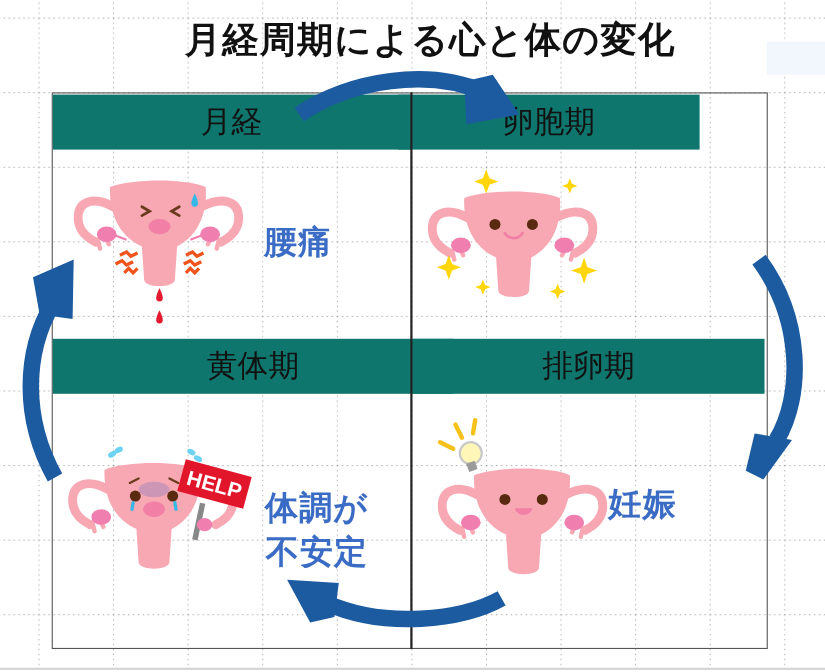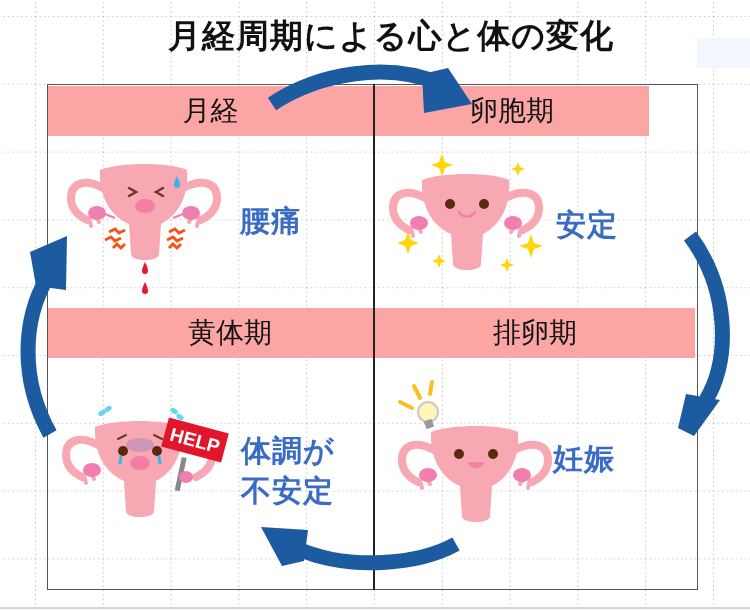--- a/index.html
+++ b/index.html
@@ -2,21 +2,21 @@
 <html><head>
 <meta charset="utf-8">
 <style>
   html,body{margin:0;padding:0;}
   body{width:750px;height:611px;position:relative;overflow:hidden;background:#fff;font-family:"DejaVu Sans","Liberation Sans",sans-serif;}
   .grid{position:absolute;left:0;top:0;width:750px;height:611px;pointer-events:none;}
   .title{position:absolute;left:0;top:14px;width:750px;text-align:center;font-size:33px;font-weight:bold;color:#111;letter-spacing:1px;margin-left:16px;}
   .ghost{position:absolute;left:697px;top:38px;width:53px;height:30px;background:#f2f7fd;}
   .frame{position:absolute;left:47px;top:84px;width:651px;height:506px;border:1.5px solid #555;box-sizing:border-box;}
   .divider{position:absolute;left:373px;top:84px;width:1.5px;height:506px;background:#222;}
-  .band{position:absolute;height:50px;background:#fca5a5;display:flex;align-items:center;justify-content:center;font-size:28px;color:#111;text-align:right;}
+  .band{position:absolute;height:50px;background:#0f766e;display:flex;align-items:center;justify-content:center;font-size:28px;color:#111;text-align:right;}
   .desc{position:absolute;font-size:30px;font-weight:bold;color:#3b6cc5;line-height:40px;letter-spacing:1px;}
   .desc span{display:block;white-space:nowrap;}
   .char{position:absolute;}
   .arrows{position:absolute;left:0;top:0;width:750px;height:611px;}
   .bottomline{position:absolute;left:0;top:607px;width:750px;height:2px;background:#d4d4d4;}
 </style>
 </head>
 <body>
 
 <svg class="grid" viewBox="0 0 750 611">
@@ -29,33 +29,32 @@
   <rect x="0" y="0" width="750" height="606" fill="url(#gp)"></rect>
 </svg>
 
 <div class="ghost"></div>
 
 <div class="title">月経周期による心と体の変化</div>
 
 <div class="frame"></div>
 
 <div class="band" style="left:48px;top:86px;width:325px;">月経</div>
-<div class="band" style="left:375px;top:86px;width:274px;">卵胞期</div>
+<div class="band" style="left:362px;top:86px;width:274px;">卵胞期</div>
 <div class="band" style="left:48px;top:308px;width:364px;">黄体期</div>
 <div class="band" style="left:375px;top:308px;width:320px;">排卵期</div>
 
 <div class="divider"></div>
 
 <div class="desc" style="left:240px;top:201px;">
   <span>腰痛</span>
 </div>
 <div class="desc" style="left:556px;top:205px;">
-  <span>安定</span>
 </div>
-<div class="desc" style="left:241px;top:431px;">
+<div class="desc" style="left:241px;top:443px;text-align:right;">
   <span>体調が</span>
   <span>不安定</span>
 </div>
 <div class="desc" style="left:553px;top:439px;text-align:right;">
   <span>妊娠</span>
 </div>
 
 <svg class="char" style="left:65px;top:158px;" width="160" height="140" viewBox="0 0 160 140">
   <g>
     <path d="M38,30 C20,20 6,25 6,40 C6,52 14,58 22,62" fill="none" stroke="#f7a8b3" stroke-width="8" stroke-linecap="round"></path>

